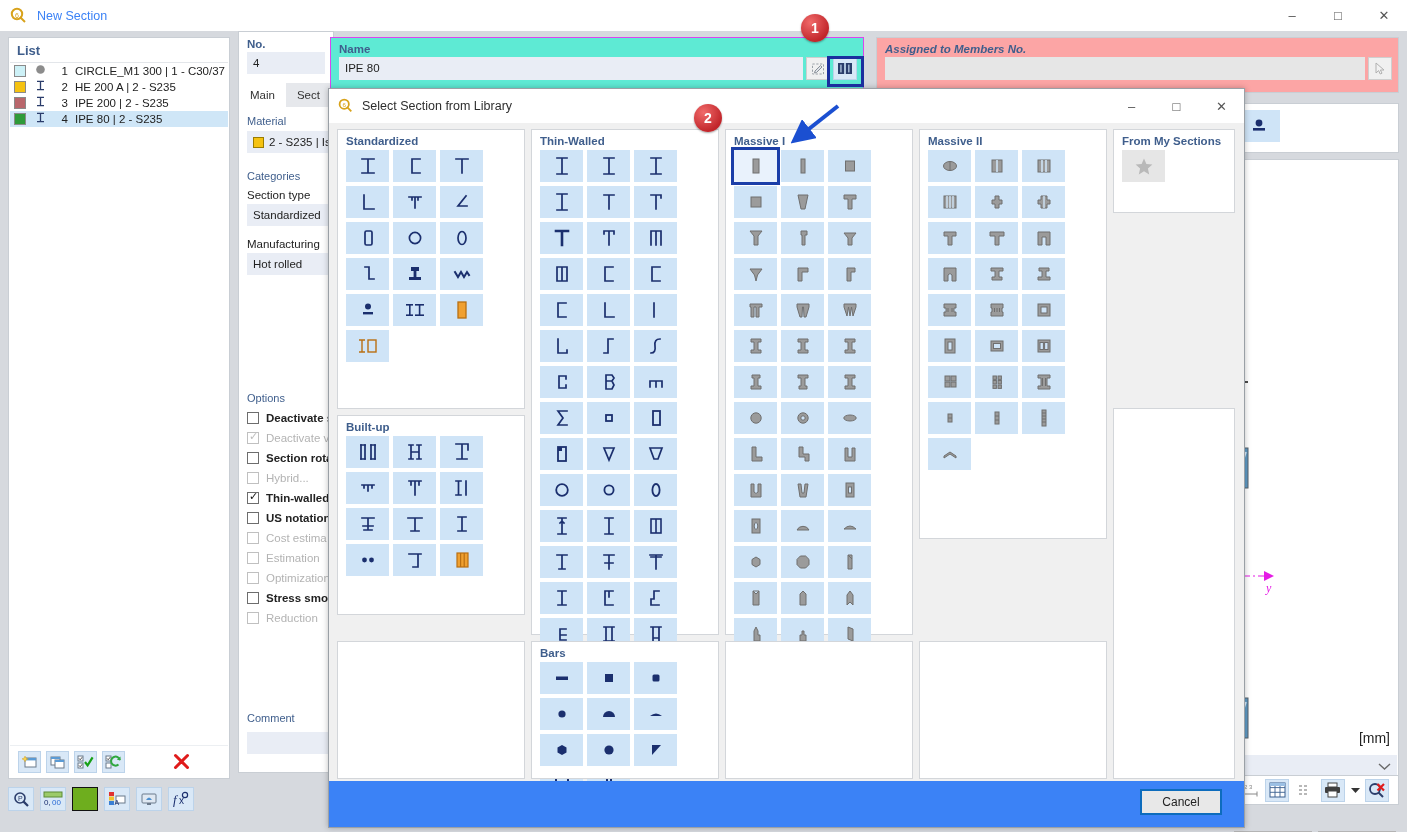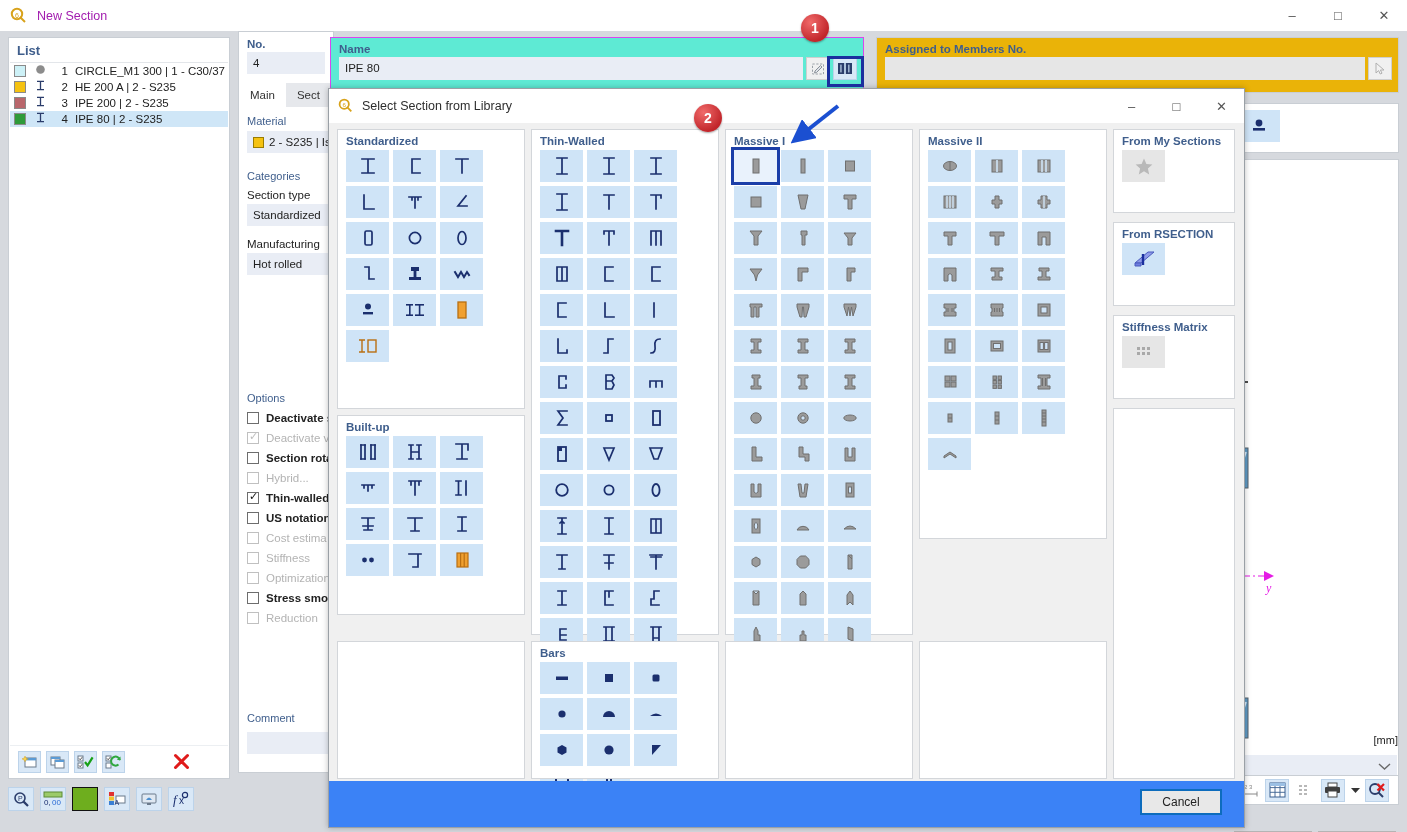--- a/index.html
+++ b/index.html
@@ -13,21 +13,21 @@
     background: #ffffff;
   }
   #root { position: relative; width: 1407px; height: 832px; background: #d6d9de; }
 
   
   .titlebar {
     position: absolute; left:0; top:0; width:1407px; height:31px;
     background:#ffffff; display:flex; align-items:center;
   }
   .titlebar .tb-icon { width:18px; height:18px; margin-left:10px; position:relative; }
-  .tb-title { margin-left:9px; font-size:12.5px; color:#a21caf; }
+  .tb-title { margin-left:9px; font-size:12.5px; color:#3b82f6; }
   .win-btns { margin-left:auto; display:flex; height:31px; }
   .win-btn { width:46px; height:31px; display:flex; align-items:center; justify-content:center;
              color:#555; font-size:13px; }
 
   
   .mainbody { position:absolute; left:0; top:31px; width:1407px; height:801px; background:#d6d9de; }
 
   #listpanel { position:absolute; left:8px; top:6px; width:222px; height:742px; background:#fff;
                border:1px solid #c9ced4; }
   #listpanel .hdr { padding:5px 8px 3px 8px; color:#3f5e8c; font-weight:bold; font-size:13px;
@@ -72,36 +72,36 @@
   .cbx.dim { border-color:#c0c0c0; }
   .cbx.chk::after { content:"✓"; position:absolute; left:1px; top:-3px; font-size:11px; color:#111; }
   .cbx.dim.chk::after { color:#bdbdbd; }
   .opt-row.dim { color:#b3b3b3; }
   .opt-txt { white-space:nowrap; overflow:hidden; font-weight:bold; }
   .opt-row.dim .opt-txt { font-weight:normal; }
 
   
   #namecard { position:absolute; left:330px; top:6px; width:534px; height:56px; background:#5eead4;
               border:1px solid #d946ef; }
-  #assigncard { position:absolute; left:876px; top:6px; width:523px; height:56px; background:#eab308;
-              border:1px solid #c9ced4; }
+  #assigncard { position:absolute; left:876px; top:6px; width:523px; height:56px; background:#fca5a5;
+              border:1px solid #c9ced4;font-style:italic; }
   .card-lbl { color:#3f5e8c; font-weight:bold; font-size:11.5px; padding:5px 0 0 8px; }
   .fieldrow { display:flex; align-items:center; padding:2px 6px 0 8px; gap:3px; }
   .txtinput { flex:1; background:#e9edf5; height:23px; line-height:23px; padding:0 6px; font-size:11.5px;
               color:#222; border:none; }
   .mini-btn { width:24px; height:23px; background:#f0f0f0; border:1px solid #cfcfcf; display:flex;
               align-items:center; justify-content:center; }
   .mini-btn.hi { background:#d9e8f7; border:1px solid #bcd3ea; }
 
   
   #previewcard { position:absolute; left:1232px; top:128px; width:167px; height:620px; background:#fff;
                  border:1px solid #c9ced4; }
   #smallcard { position:absolute; left:1232px; top:72px; width:167px; height:50px; background:#fff;
                border:1px solid #c9ced4; }
-  .unit { position:absolute; right:0; bottom:32px; font-size:11px; color:#222; }
+  .unit { position:absolute; right:8px; bottom:32px; font-size:14px; color:#222; }
   .dropdown { position:absolute; left:1px; right:1px; bottom:1px; height:22px; background:#e9edf5;
               display:flex; align-items:center; justify-content:flex-end; padding-right:6px; color:#666; }
 
   
   #rtools { position:absolute; left:1232px; top:744px; width:167px; height:30px; background:#fff;
             display:flex; align-items:center; gap:4px; padding-left:4px; border:1px solid #c9ced4;}
   #rtools .tbtn { width:24px; height:23px; }
   .btn { height:25px; min-width:78px; background:#e8e8e8; border:1px solid #b4b4b4; font-size:12px;
          display:flex; align-items:center; justify-content:center; color:#1a1a1a; }
   #btnCancelMain { position:absolute; left:1234px; top:800px; width:78px; }
@@ -329,21 +329,21 @@
           <div class="opt-row">
             <span class="cbx"></span>
             <span class="opt-txt">US notation</span>
           </div>
           <div class="opt-row dim">
             <span class="cbx dim"></span>
             <span class="opt-txt">Cost estima</span>
           </div>
           <div class="opt-row dim">
             <span class="cbx dim"></span>
-            <span class="opt-txt">Stiffness</span>
+            <span class="opt-txt">Estimation</span>
           </div>
           <div class="opt-row dim">
             <span class="cbx dim"></span>
             <span class="opt-txt">Optimization</span>
           </div>
           <div class="opt-row">
             <span class="cbx"></span>
             <span class="opt-txt">Stress smoo</span>
           </div>
           <div class="opt-row dim">
@@ -1360,49 +1360,20 @@
       <div class="grp" id="g-my" style="left:784px; top:6px;  width:122px; height:84px;">
         <div class="gtitle">From My Sections</div>
         <div class="icons">
           <div class="ic" style="background:#e6e6e6;">
             <svg width="20" height="19" viewBox="0 0 20 19">
               <path d="M10 1.5 L12.4 7 L18.4 7.6 L13.9 11.6 L15.2 17.5 L10 14.3 L4.8 17.5 L6.1 11.6 L1.6 7.6 L7.6 7z" fill="#b9b9b9"></path>
             </svg>
           </div>
         </div>
       </div>
-      <div class="grp" id="g-rs" style="left:784px; top:99px; width:122px; height:84px;">
-        <div class="gtitle">From RSECTION</div>
-        <div class="icons">
-          <div class="ic">
-            <svg width="26" height="20" viewBox="0 0 26 20">
-              <path d="M4 14 L17 3 L23 3 L10 14z" fill="#8f9be8" stroke="#4a5bbd"></path>
-              <path d="M10 14 L10 17 L4 17 L4 14z" fill="#6f7fe0" stroke="#4a5bbd"></path>
-              <path d="M12 5 L12 16" stroke="#1b2f9e" stroke-width="2.4"></path>
-            </svg>
-          </div>
-        </div>
-      </div>
-      <div class="grp" id="g-sm" style="left:784px; top:192px; width:122px; height:84px;">
-        <div class="gtitle">Stiffness Matrix</div>
-        <div class="icons">
-          <div class="ic" style="background:#e6e6e6;">
-            <svg width="22" height="18" viewBox="0 0 22 18">
-              <g fill="#a9a9a9">
-                <rect x="4" y="4" width="3" height="3"></rect>
-                  <rect x="9" y="4" width="3" height="3"></rect>
-                  <rect x="14" y="4" width="3" height="3"></rect>
-                <rect x="4" y="9" width="3" height="3"></rect>
-                  <rect x="9" y="9" width="3" height="3"></rect>
-                  <rect x="14" y="9" width="3" height="3"></rect>
-              </g>
-            </svg>
-          </div>
-        </div>
-      </div>
       <div class="grp" id="g-rb" style="left:784px; top:285px; width:122px; height:371px;"></div>
     </div>
 
     <div class="mfooter">
       <div id="btnCancelDlg">Cancel</div>
     </div>
   </div>
 
   <svg class="arrowsvg" style="left:780px; top:100px; width:80px; height:50px;">
     <defs>

